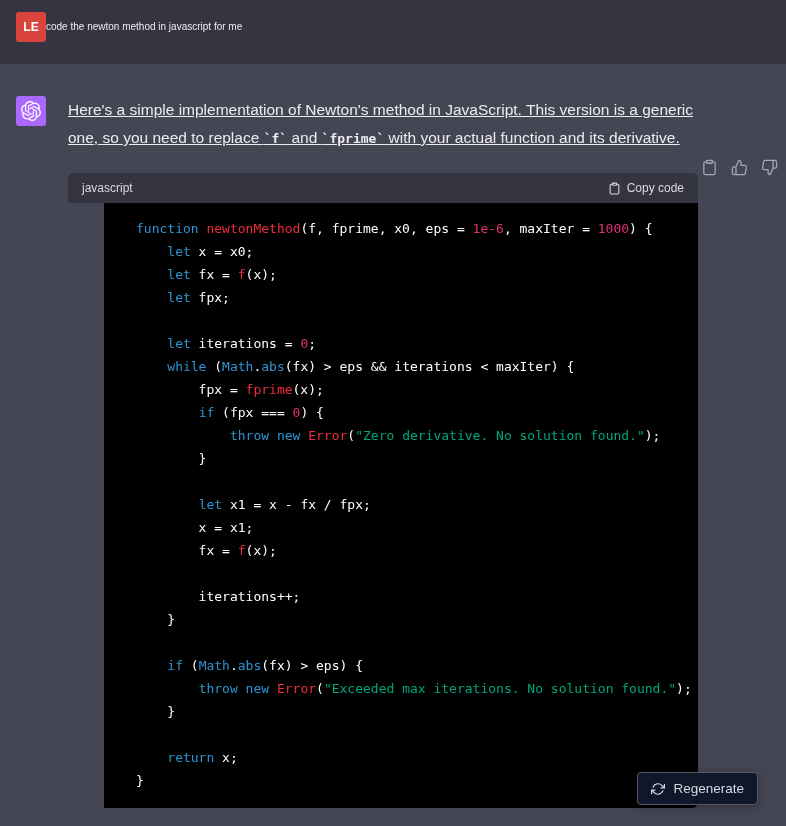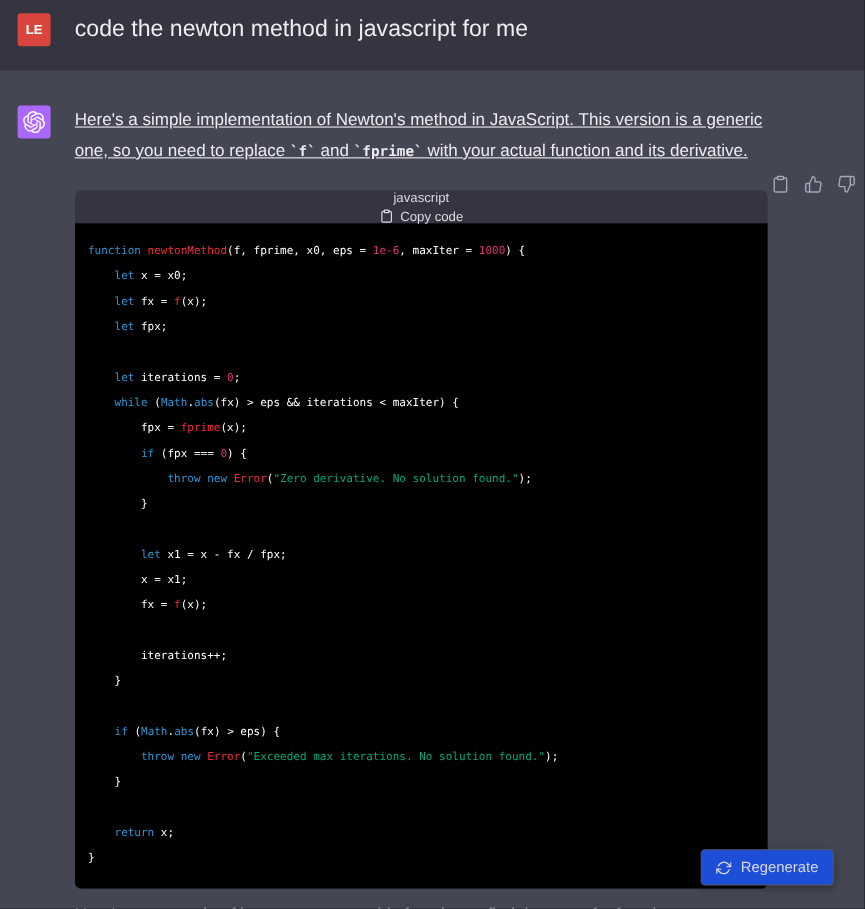--- a/index.html
+++ b/index.html
@@ -32,23 +32,22 @@
     border-radius: 3px;
     display: flex; align-items: center; justify-content: center;
     font-size: 12px; font-weight: bold; color: #fff;
     user-select: none;
   }
   .user-avatar { background: var(--user-avatar-bg, #d9443c); }
   .bot-avatar  { background: var(--assistant-avatar-bg, #ab68ff); }
   .bot-avatar svg { width: 20px; height: 20px; }
 
   .msg-text {
-    margin-left: 22px;
-    color: var(--text-primary, #ececf1);
-    font-size: 21px;
+    color: var(--text-primary, #ececf1);
+    font-size: 10px;
     line-height: 24px;
     padding-top: 3px;
   }
 
   .content { margin-left: 22px; width: 630px; }
 
   .intro {
     color: var(--text-primary, #ececf1);
     font-size: 15.5px;
     line-height: 28px;
@@ -78,41 +77,41 @@
 
   
   .code-block { width: 630px; border-radius: 6px; overflow: hidden; }
   .code-header {
     background: var(--code-header-bg, #343541);
     height: 30px;
     display: flex; align-items: center; justify-content: space-between;
     padding: 0 14px;
     font-size: 12px;
     color: #d9d9e3;
-    flex-direction: column;
   }
   .lang { color: #d9d9e3; }
   .copy-btn {
     display: flex; align-items: center; gap: 6px;
     background: none; border: none; cursor: pointer;
     color: #d9d9e3; font-size: 12px;
     font-family: Liberation Sans, sans-serif;
     padding: 0; line-height: 0;
   }
   .copy-btn svg { width: 13px; height: 13px; }
 
   .code-body {
     background: var(--code-body-bg, #000000);
-    padding: 14px 16px 16px 12px;
+    padding: 14px 16px 16px 32px;
     font-family: "DejaVu Sans Mono", "Liberation Mono", monospace;
-    font-size: 10px;
+    font-size: 13px;
     line-height: 23px;
     white-space: pre;
     color: var(--tok-pl, #ffffff);
     overflow: hidden;
+    margin-left: 36px;
   }
   .code-line { min-height: 23px; }
   .tok-kw  { color: var(--tok-kw,  #2e95d3); }
   .tok-fn  { color: var(--tok-fn,  #f22c3d); }
   .tok-num { color: var(--tok-num, #df3079); }
   .tok-str { color: var(--tok-str, #00a67d); }
   .tok-pl  { color: var(--tok-pl,  #ffffff); }
 
   .clipped-line {
     margin-top: 10px;
@@ -120,21 +119,21 @@
     font-size: 15.5px;
     line-height: 28px;
     opacity: .85;
   }
 
   
   .regenerate {
     position: absolute;
     right: 28px; top: 772px;
     display: flex; align-items: center; gap: 8px;
-    background: #1d4ed8;
+    background: #0f172a;
     border: 1px solid #565869;
     border-radius: 4px;
     color: #d9d9e3;
     font-size: 13.5px;
     font-family: "Liberation Sans", "DejaVu Sans", sans-serif;
     padding: 8px 13px;
     cursor: pointer;
     box-shadow: 0 2px 8px rgba(0,0,0,.35);
   }
   .regenerate svg { width: 14px; height: 14px; }

